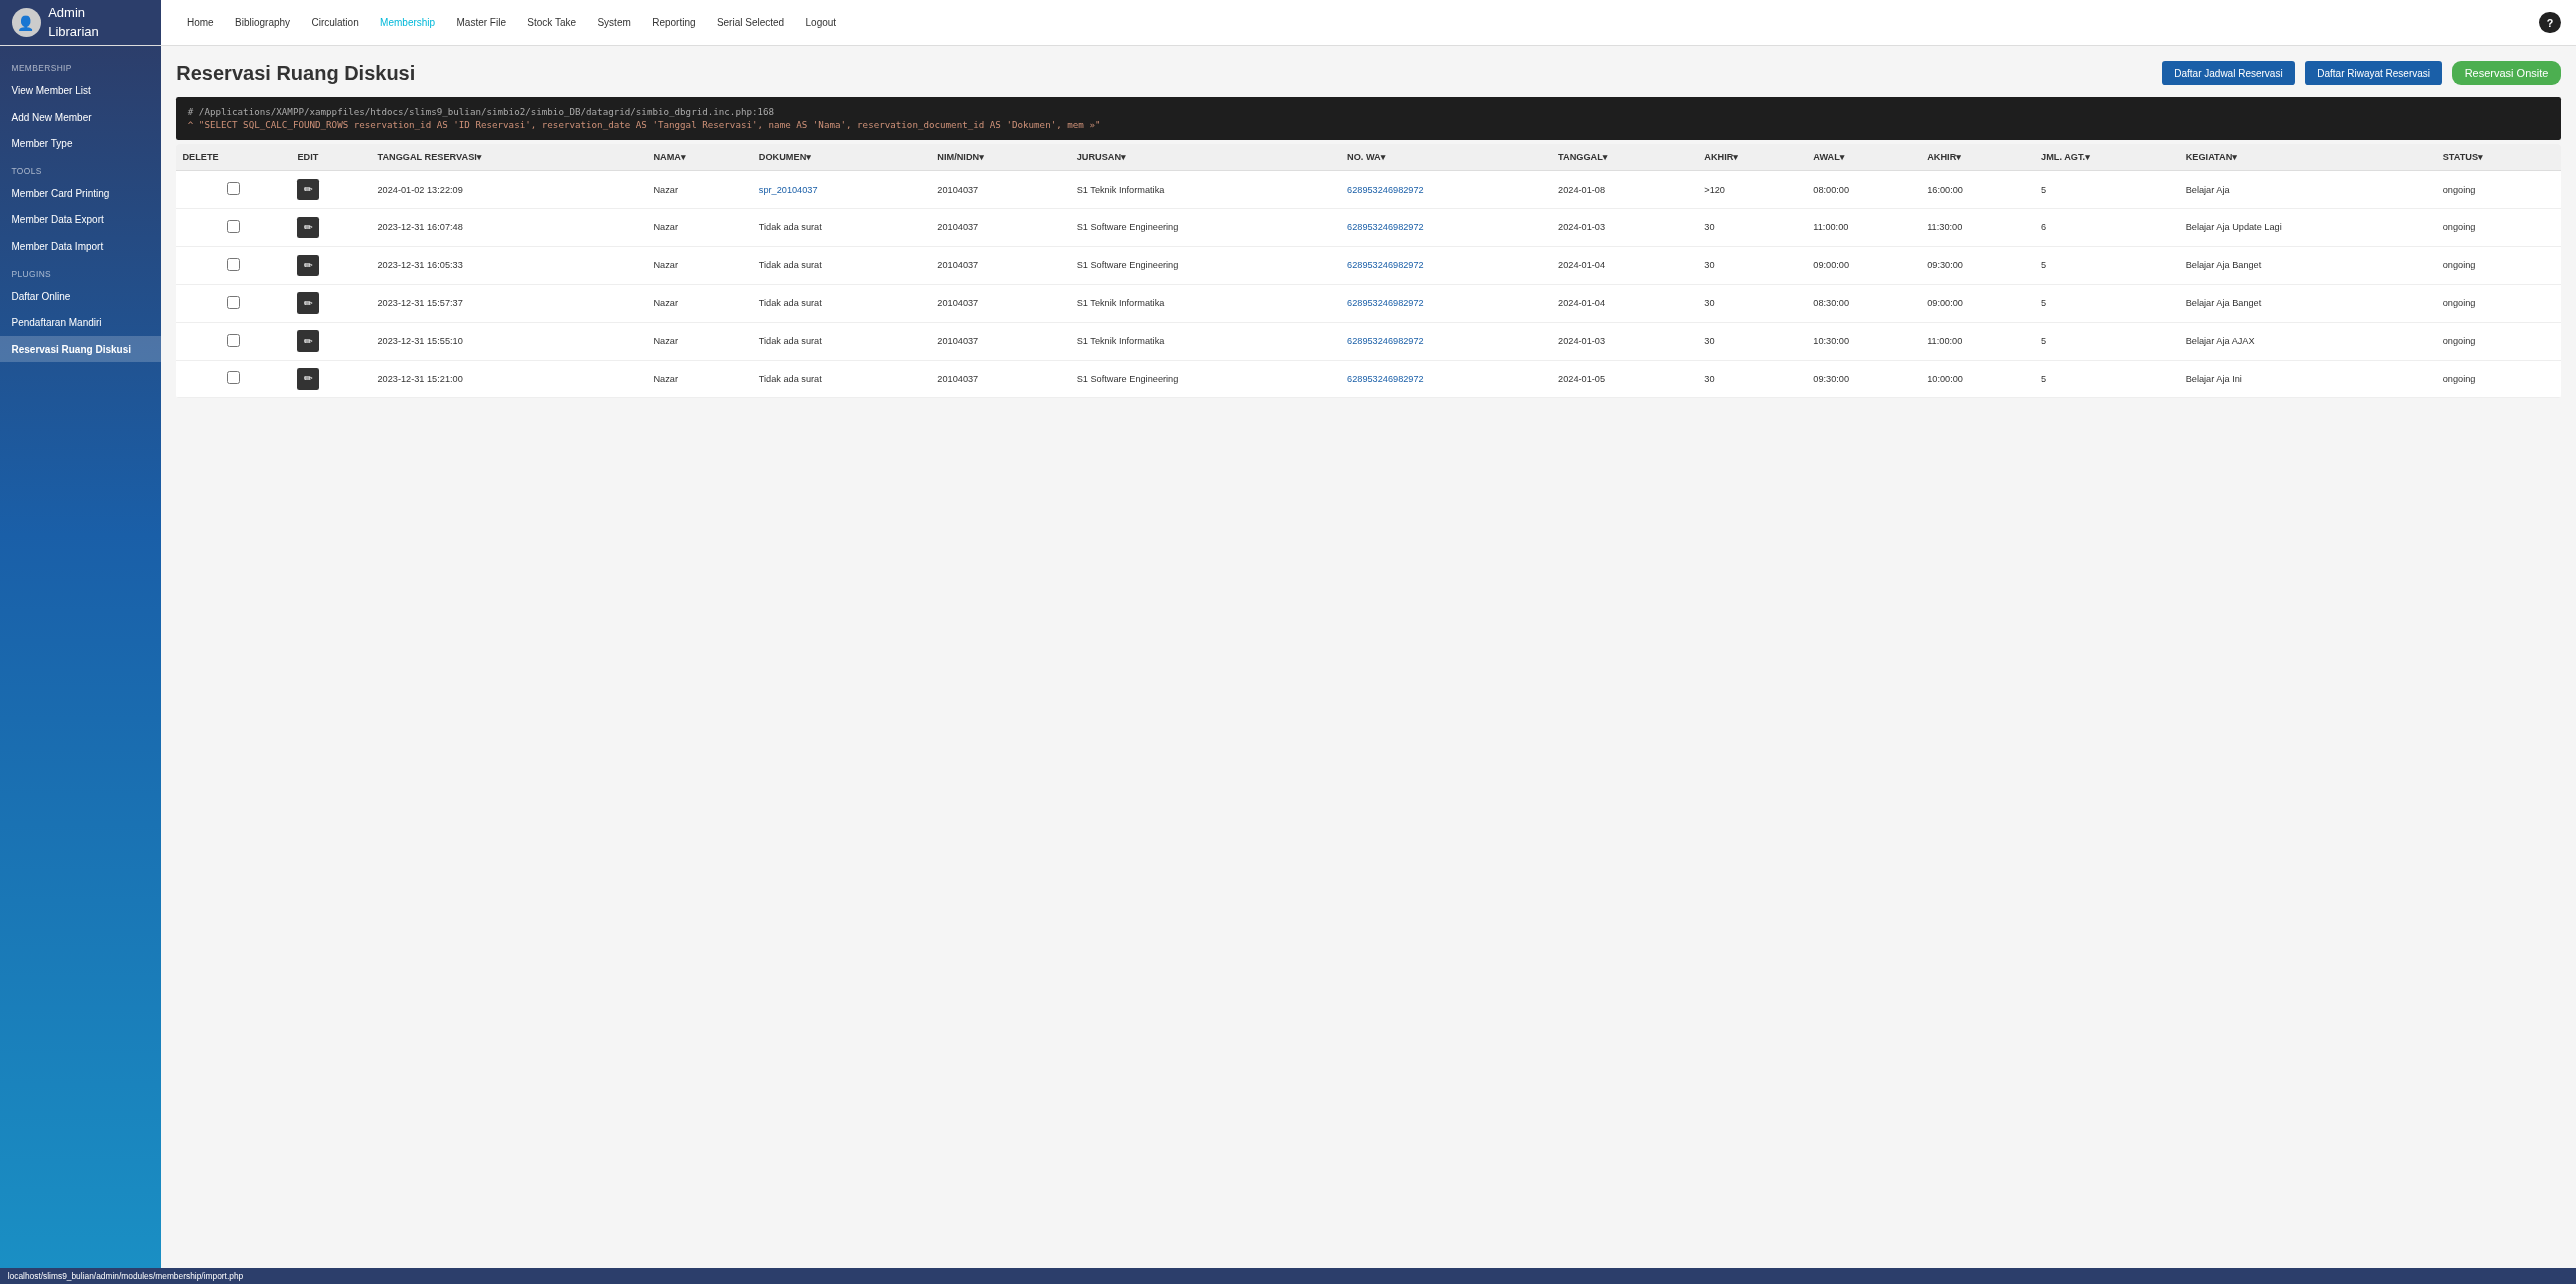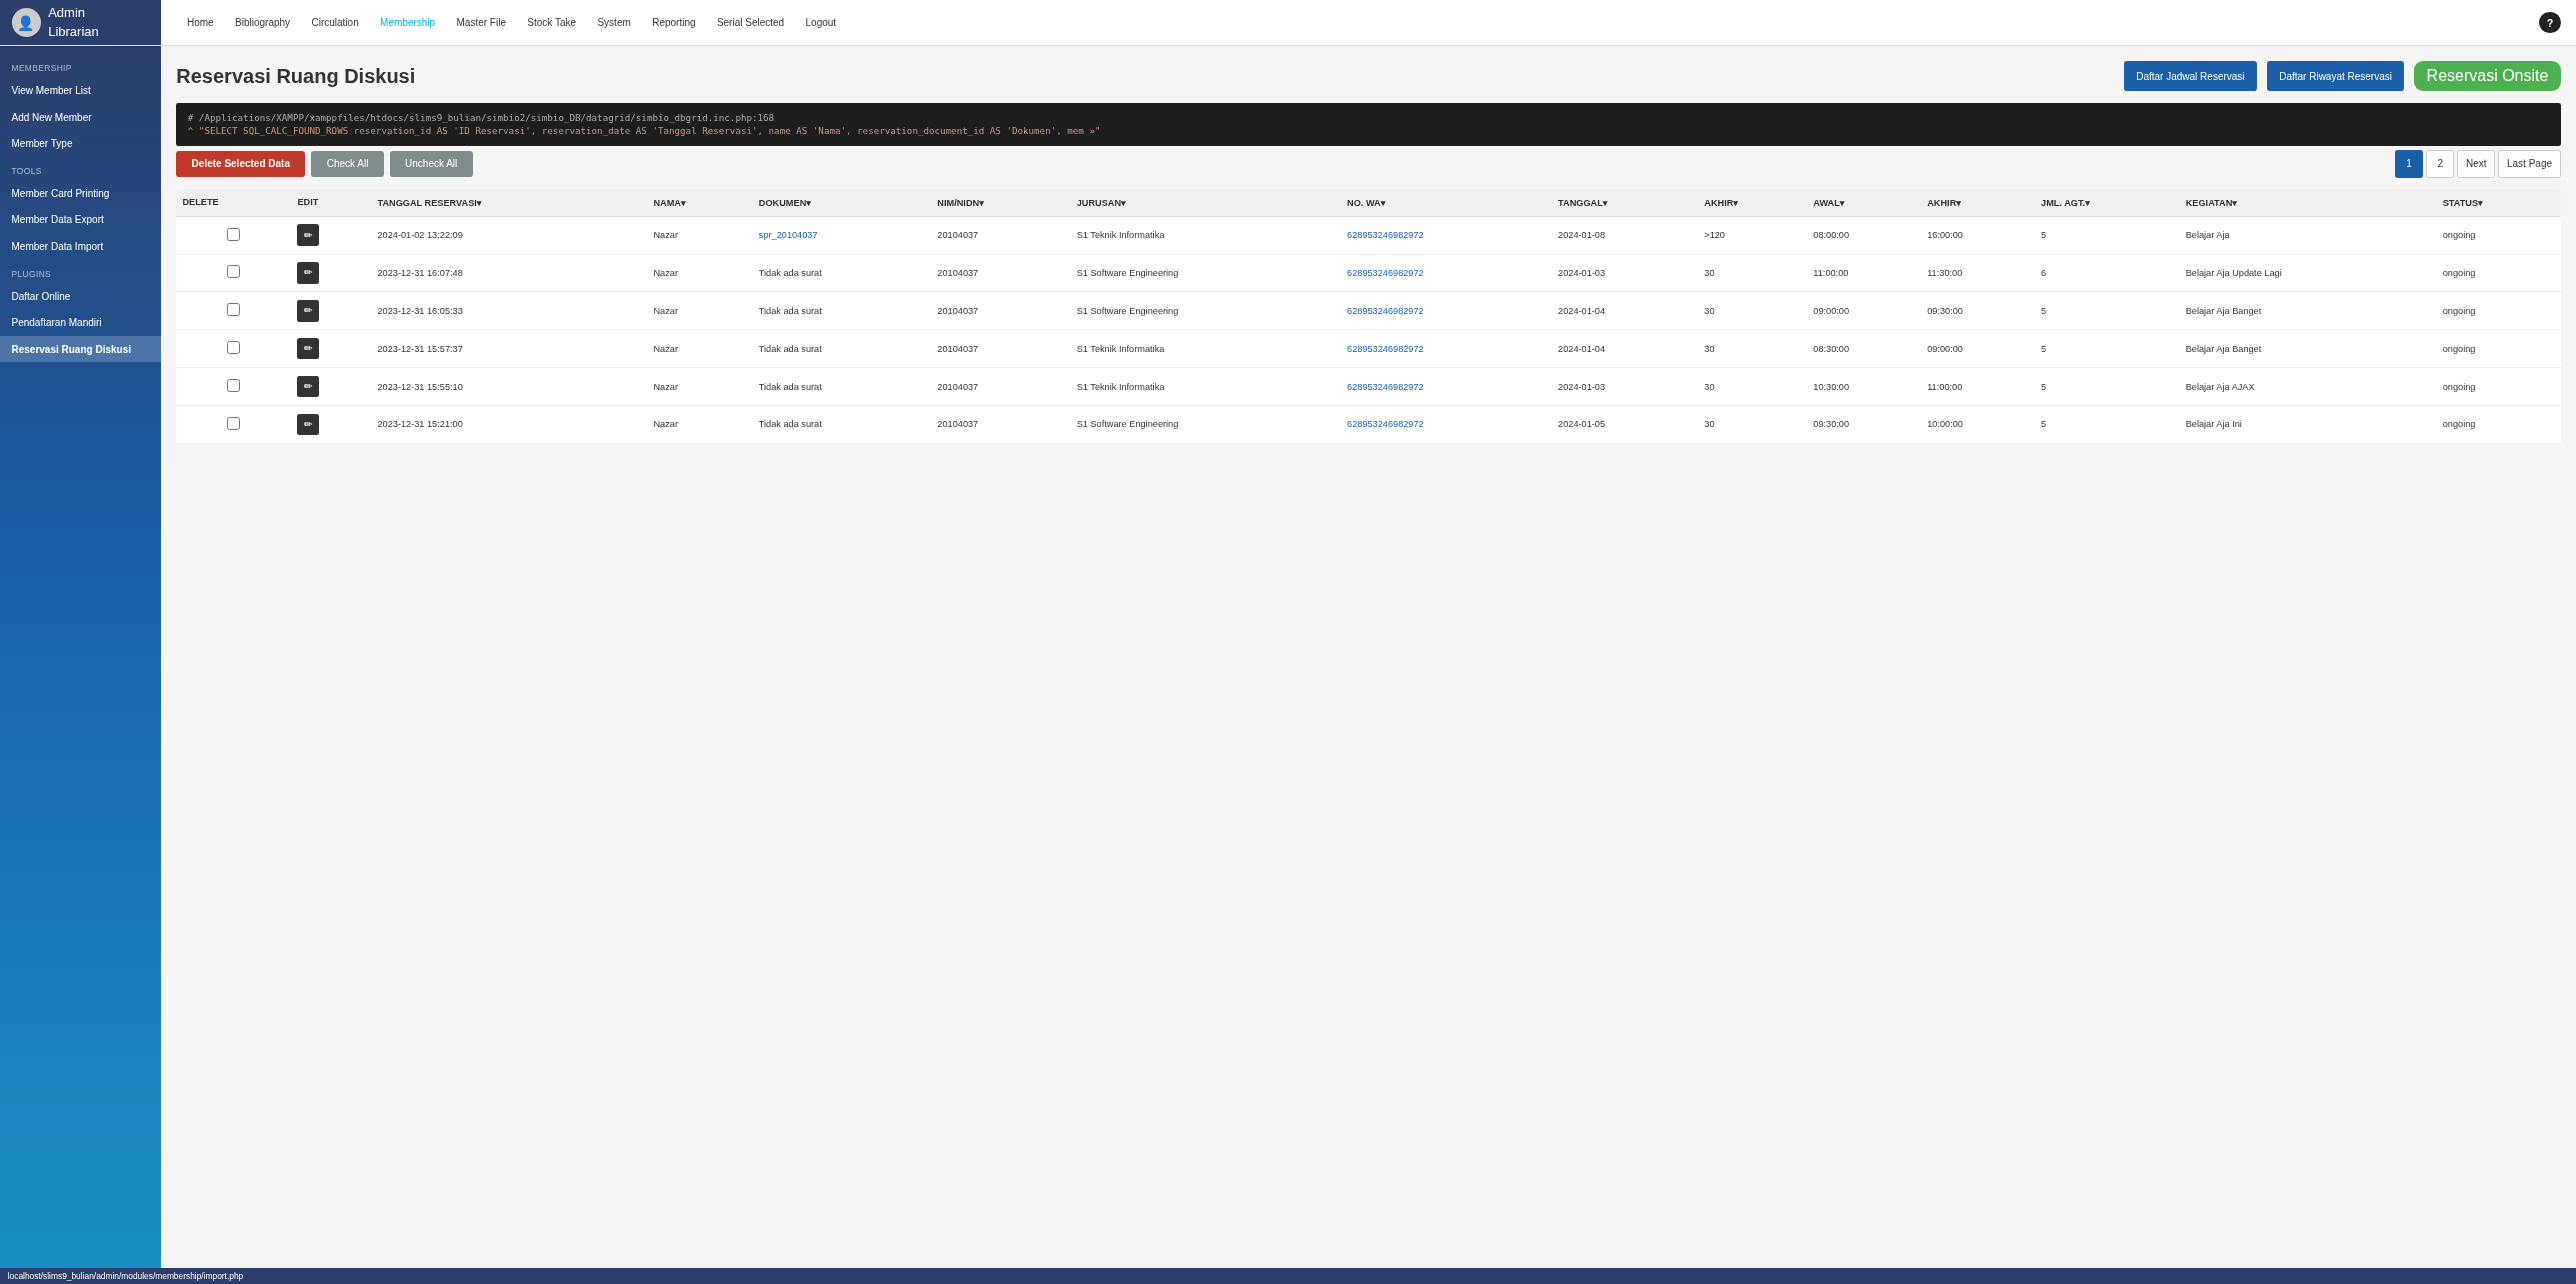--- a/index.html
+++ b/index.html
@@ -119,21 +119,21 @@
       cursor: pointer;
       font-size: 10px;
     }
     .btn-green {
       background: #4caf50;
       color: #fff;
       border: none;
       padding: 6.1px 12.3px;
       border-radius: 9px;
       cursor: pointer;
-      font-size: 16px;
+      font-size: 11px;
     }
 
     
     .debug-box {
       background: #1e1e1e;
       color: #ccc;
       padding: 7.7px 11.5px;
       font-size: 9.2px;
       font-family: monospace;
       margin-bottom: 3.8px;
@@ -307,31 +307,20 @@
       </div>
     </div>
 
     <div class="debug-box">
       <div class="path"># /Applications/XAMPP/xamppfiles/htdocs/slims9_bulian/simbio2/simbio_DB/datagrid/simbio_dbgrid.inc.php:168</div>
       <div class="sql">
         <span>^ "SELECT SQL_CALC_FOUND_ROWS  reservation_id AS 'ID Reservasi', reservation_date AS 'Tanggal Reservasi', name AS 'Nama', reservation_document_id AS 'Dokumen', mem »"</span>
       </div>
     </div>
 
-    <div class="toolbar">
-      <button class="btn-danger">Delete Selected Data</button>
-      <button class="btn-gray">Check All</button>
-      <button class="btn-gray">Uncheck All</button>
-      <div class="pagination-right" id="pagination-area">
-          <button class="page-btn active">1</button>
-          <button class="page-btn">2</button>
-          <button class="page-btn">Next</button>
-          <button class="page-btn">Last Page</button>
-        </div>
-    </div>
 
     <div class="table-wrapper">
       <table>
         <thead>
           <tr id="table-header-row">
               <th>DELETE</th>
               <th>EDIT</th>
               <th>TANGGAL RESERVASI▾</th>
               <th>NAMA▾</th>
               <th>DOKUMEN▾</th>

